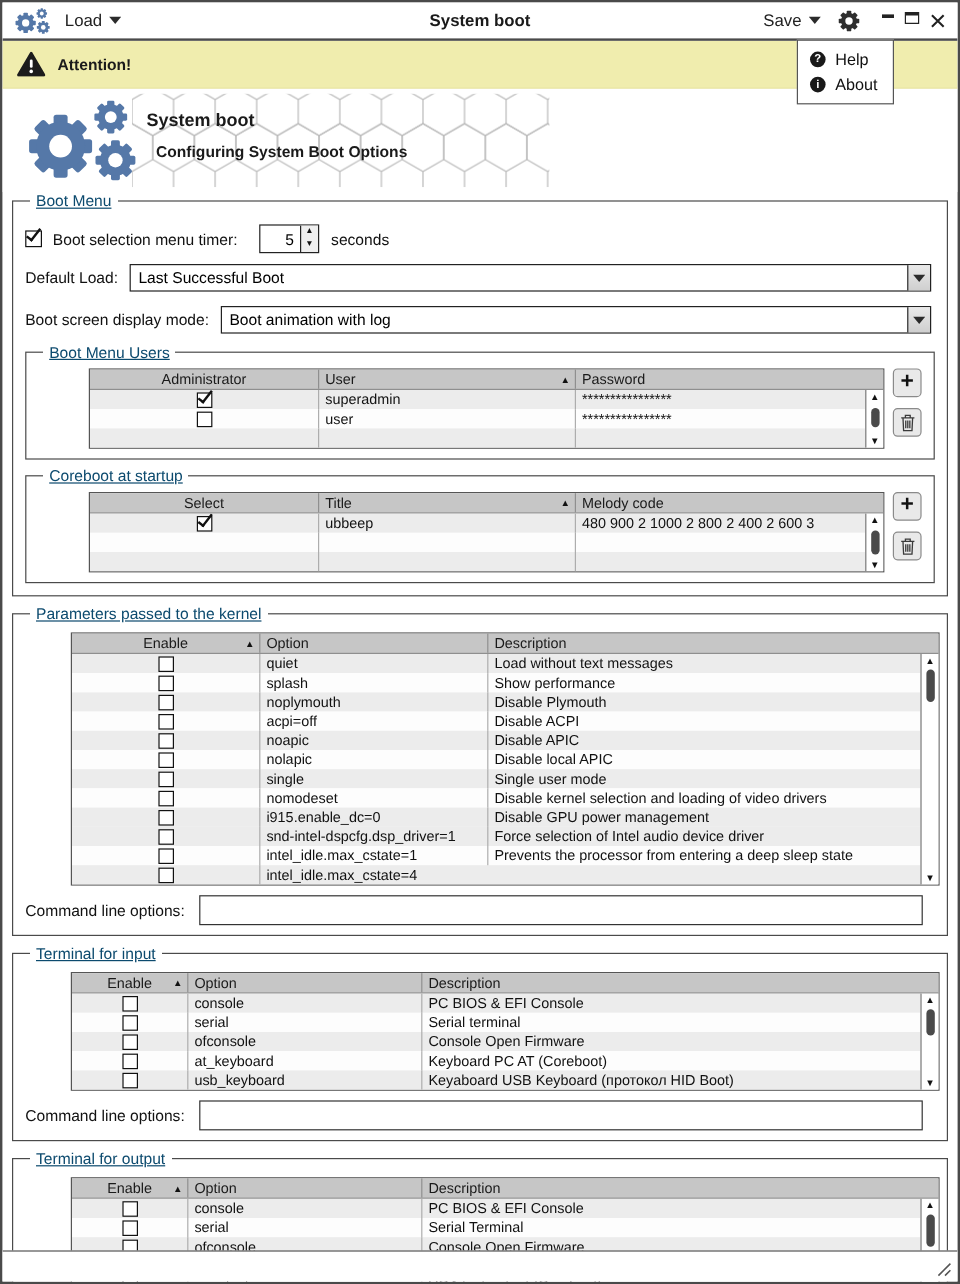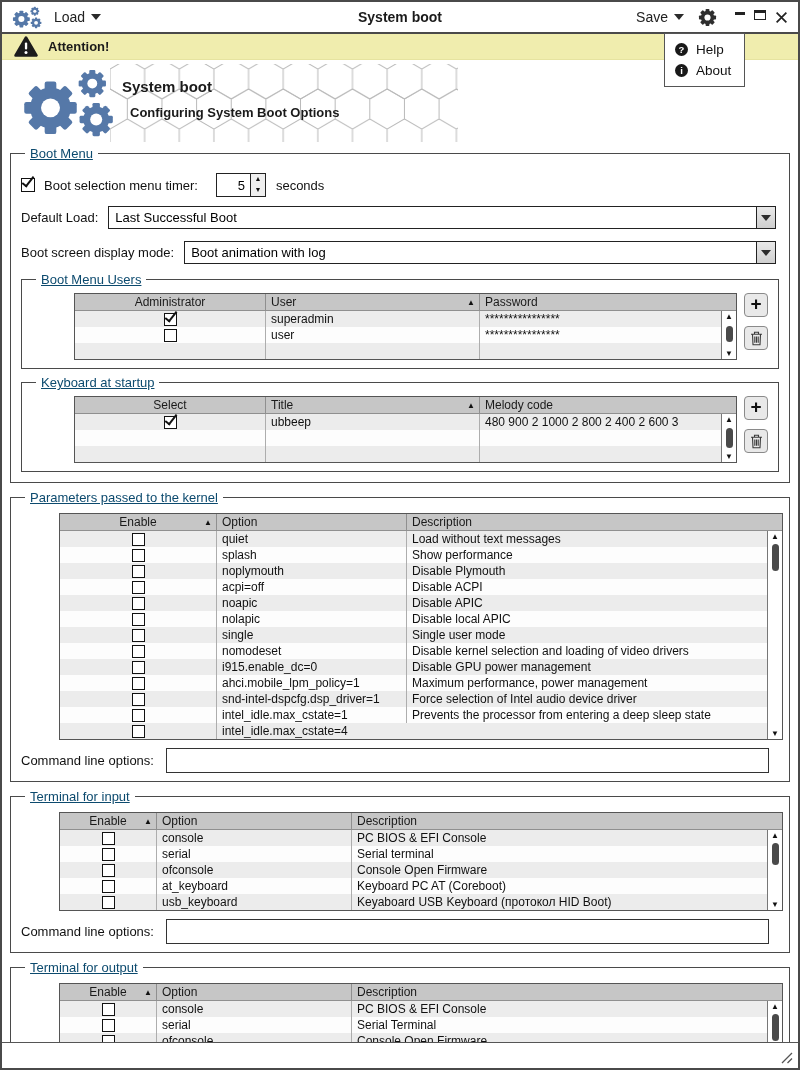--- a/index.html
+++ b/index.html
@@ -11,21 +11,21 @@
   .tb-left{display:flex;align-items:center;gap:12px;}
   .tb-title{position:absolute;left:0;right:0;text-align:center;font-weight:bold;font-size:14px;color:#1a1a1a;pointer-events:none;}
   .tb-right{margin-left:auto;display:flex;align-items:center;gap:14px;z-index:2;}
   .menu-btn{display:flex;align-items:center;gap:6px;font-size:14px;color:#222;cursor:default;}
   .caret{width:0;height:0;border-left:5px solid transparent;border-right:5px solid transparent;border-top:6px solid #2b2b2b;display:inline-block;}
   .winbtns{display:flex;align-items:center;gap:9px;margin-left:4px;}
   .minimize{width:10px;height:3px;background:#222;display:inline-block;margin-bottom:8px;}
   .maximize{width:12px;height:10px;border:1.5px solid #222;border-top:3.5px solid #222;display:inline-block;margin-bottom:4px;}
 
   
-  .warnbar{height:26px;background:#f0edae;display:flex;align-items:center;padding:0 12px;gap:10px;border-bottom:1px solid #e6e3a0;}
+  .warnbar{height:40px;background:#f0edae;display:flex;align-items:center;padding:0 12px;gap:10px;border-bottom:1px solid #e6e3a0;}
   .warnbar .wtext{font-weight:bold;font-size:13px;color:#1a1a1a;}
 
   
   .popmenu{position:absolute;top:31px;left:662px;width:81px;background:#fff;border:1.5px solid #555;z-index:30;padding:5px 0;}
   .popitem{display:flex;align-items:center;gap:8px;padding:3px 10px;font-size:13.5px;color:#111;cursor:default;}
   .circ{width:13px;height:13px;border-radius:50%;background:#191919;color:#fff;font-size:9.5px;font-weight:bold;display:inline-flex;align-items:center;justify-content:center;flex:0 0 13px;}
 
   
   .hero{position:relative;height:86px;background:#fff;}
   .hexbg{position:absolute;left:108px;top:4px;width:348px;height:78px;z-index:0;}
@@ -287,21 +287,21 @@
           <div class="sqbtn">
             <svg width="13" height="15" viewBox="0 0 13 15">
               <path d="M1 3.2 H12 M4.5 3 V1.2 H8.5 V3 M2.5 3.5 L3 13.8 H10 L10.5 3.5 M4.8 5.5 V11.8 M6.5 5.5 V11.8 M8.2 5.5 V11.8" fill="none" stroke="#3a3a3a" stroke-width="1.1"></path>
             </svg>
           </div>
         </div>
       </div>
     </fieldset>
 
     <fieldset class="inner" style="margin-top:6px;">
-      <legend>Keyboard at startup</legend>
+      <legend>Coreboot at startup</legend>
       <div class="tblwrap">
         <div class="tbl tbl-users">
           <div class="thead">
             <div class="hcell center">
                 <span>Select</span>
               </div>
             <div class="hcell">
                 <span>Title</span>
                 <span class="sort">▲</span>
               </div>
@@ -424,27 +424,20 @@
                 <div class="tcell">nomodeset</div>
                 <div class="tcell">Disable kernel selection and loading of video drivers</div>
               </div>
               <div class="trow r-odd">
                 <div class="tcell center">
                   <span class="cb small"></span>
                 </div>
                 <div class="tcell">i915.enable_dc=0</div>
                 <div class="tcell">Disable GPU power management</div>
               </div>
-              <div class="trow r-even">
-                <div class="tcell center">
-                  <span class="cb small"></span>
-                </div>
-                <div class="tcell">ahci.mobile_lpm_policy=1</div>
-                <div class="tcell">Maximum performance, power management</div>
-              </div>
               <div class="trow r-odd">
                 <div class="tcell center">
                   <span class="cb small"></span>
                 </div>
                 <div class="tcell">snd-intel-dspcfg.dsp_driver=1</div>
                 <div class="tcell">Force selection of Intel audio device driver</div>
               </div>
               <div class="trow r-even">
                 <div class="tcell center">
                   <span class="cb small"></span>

